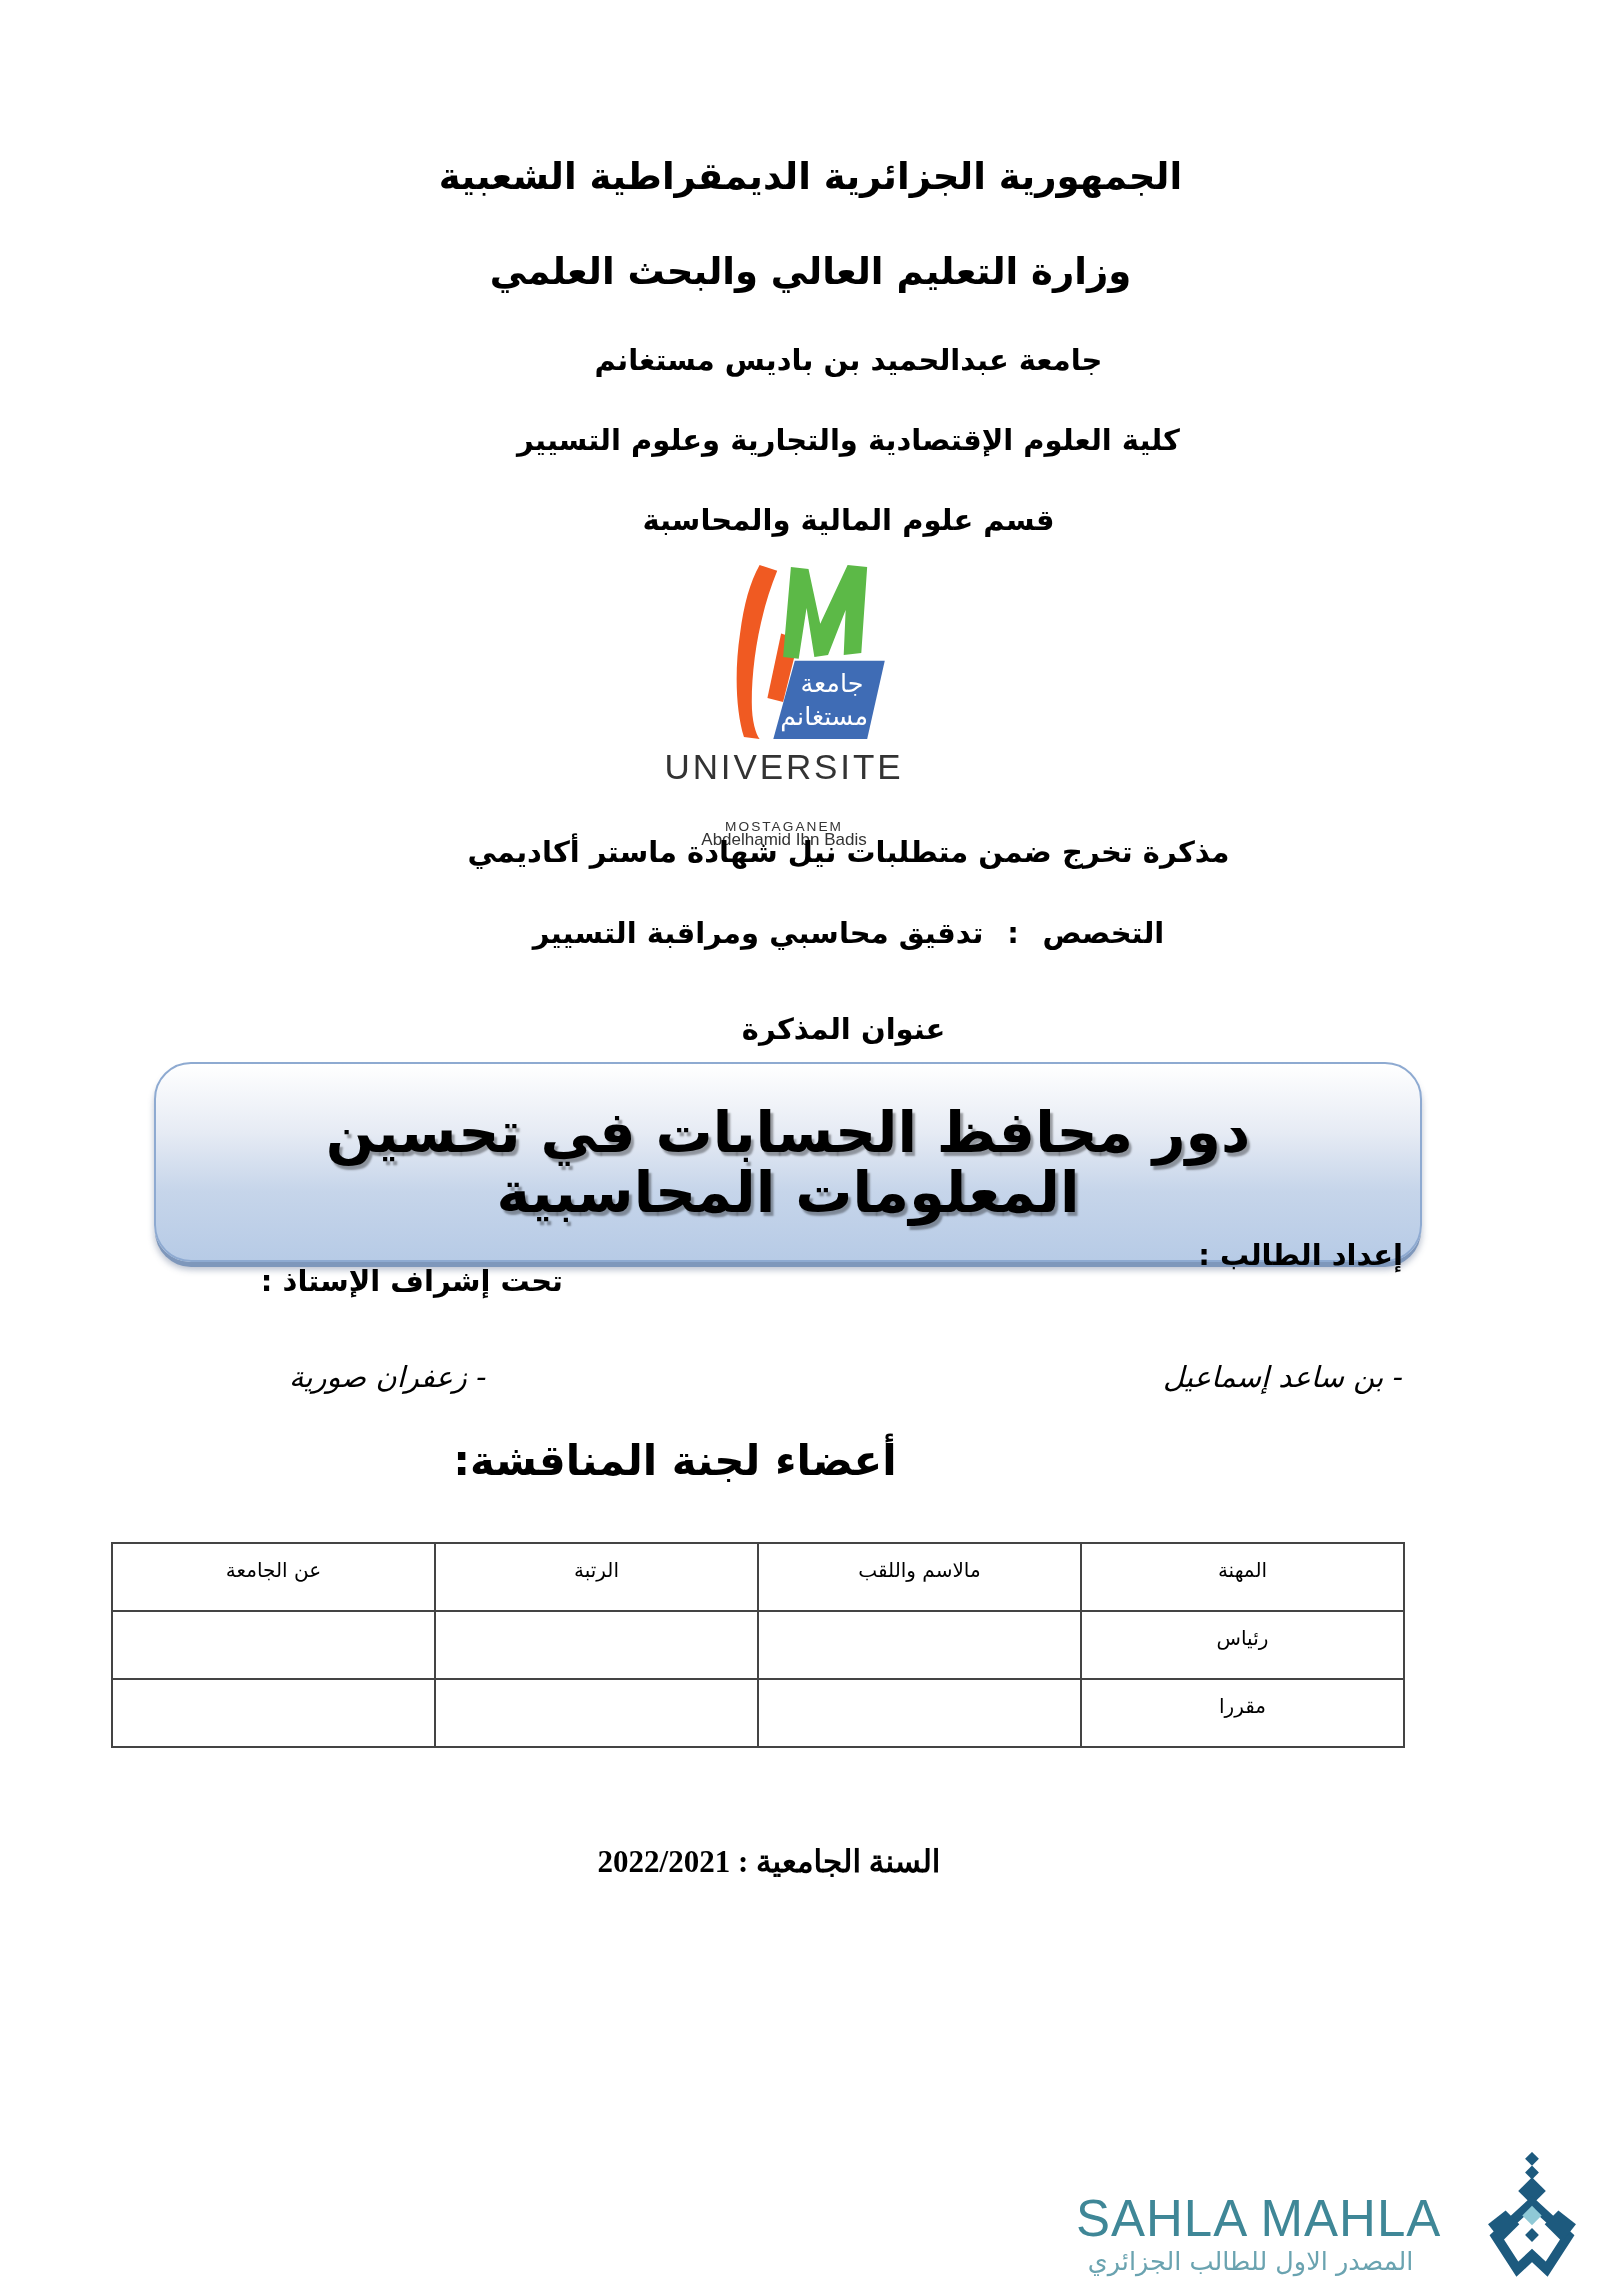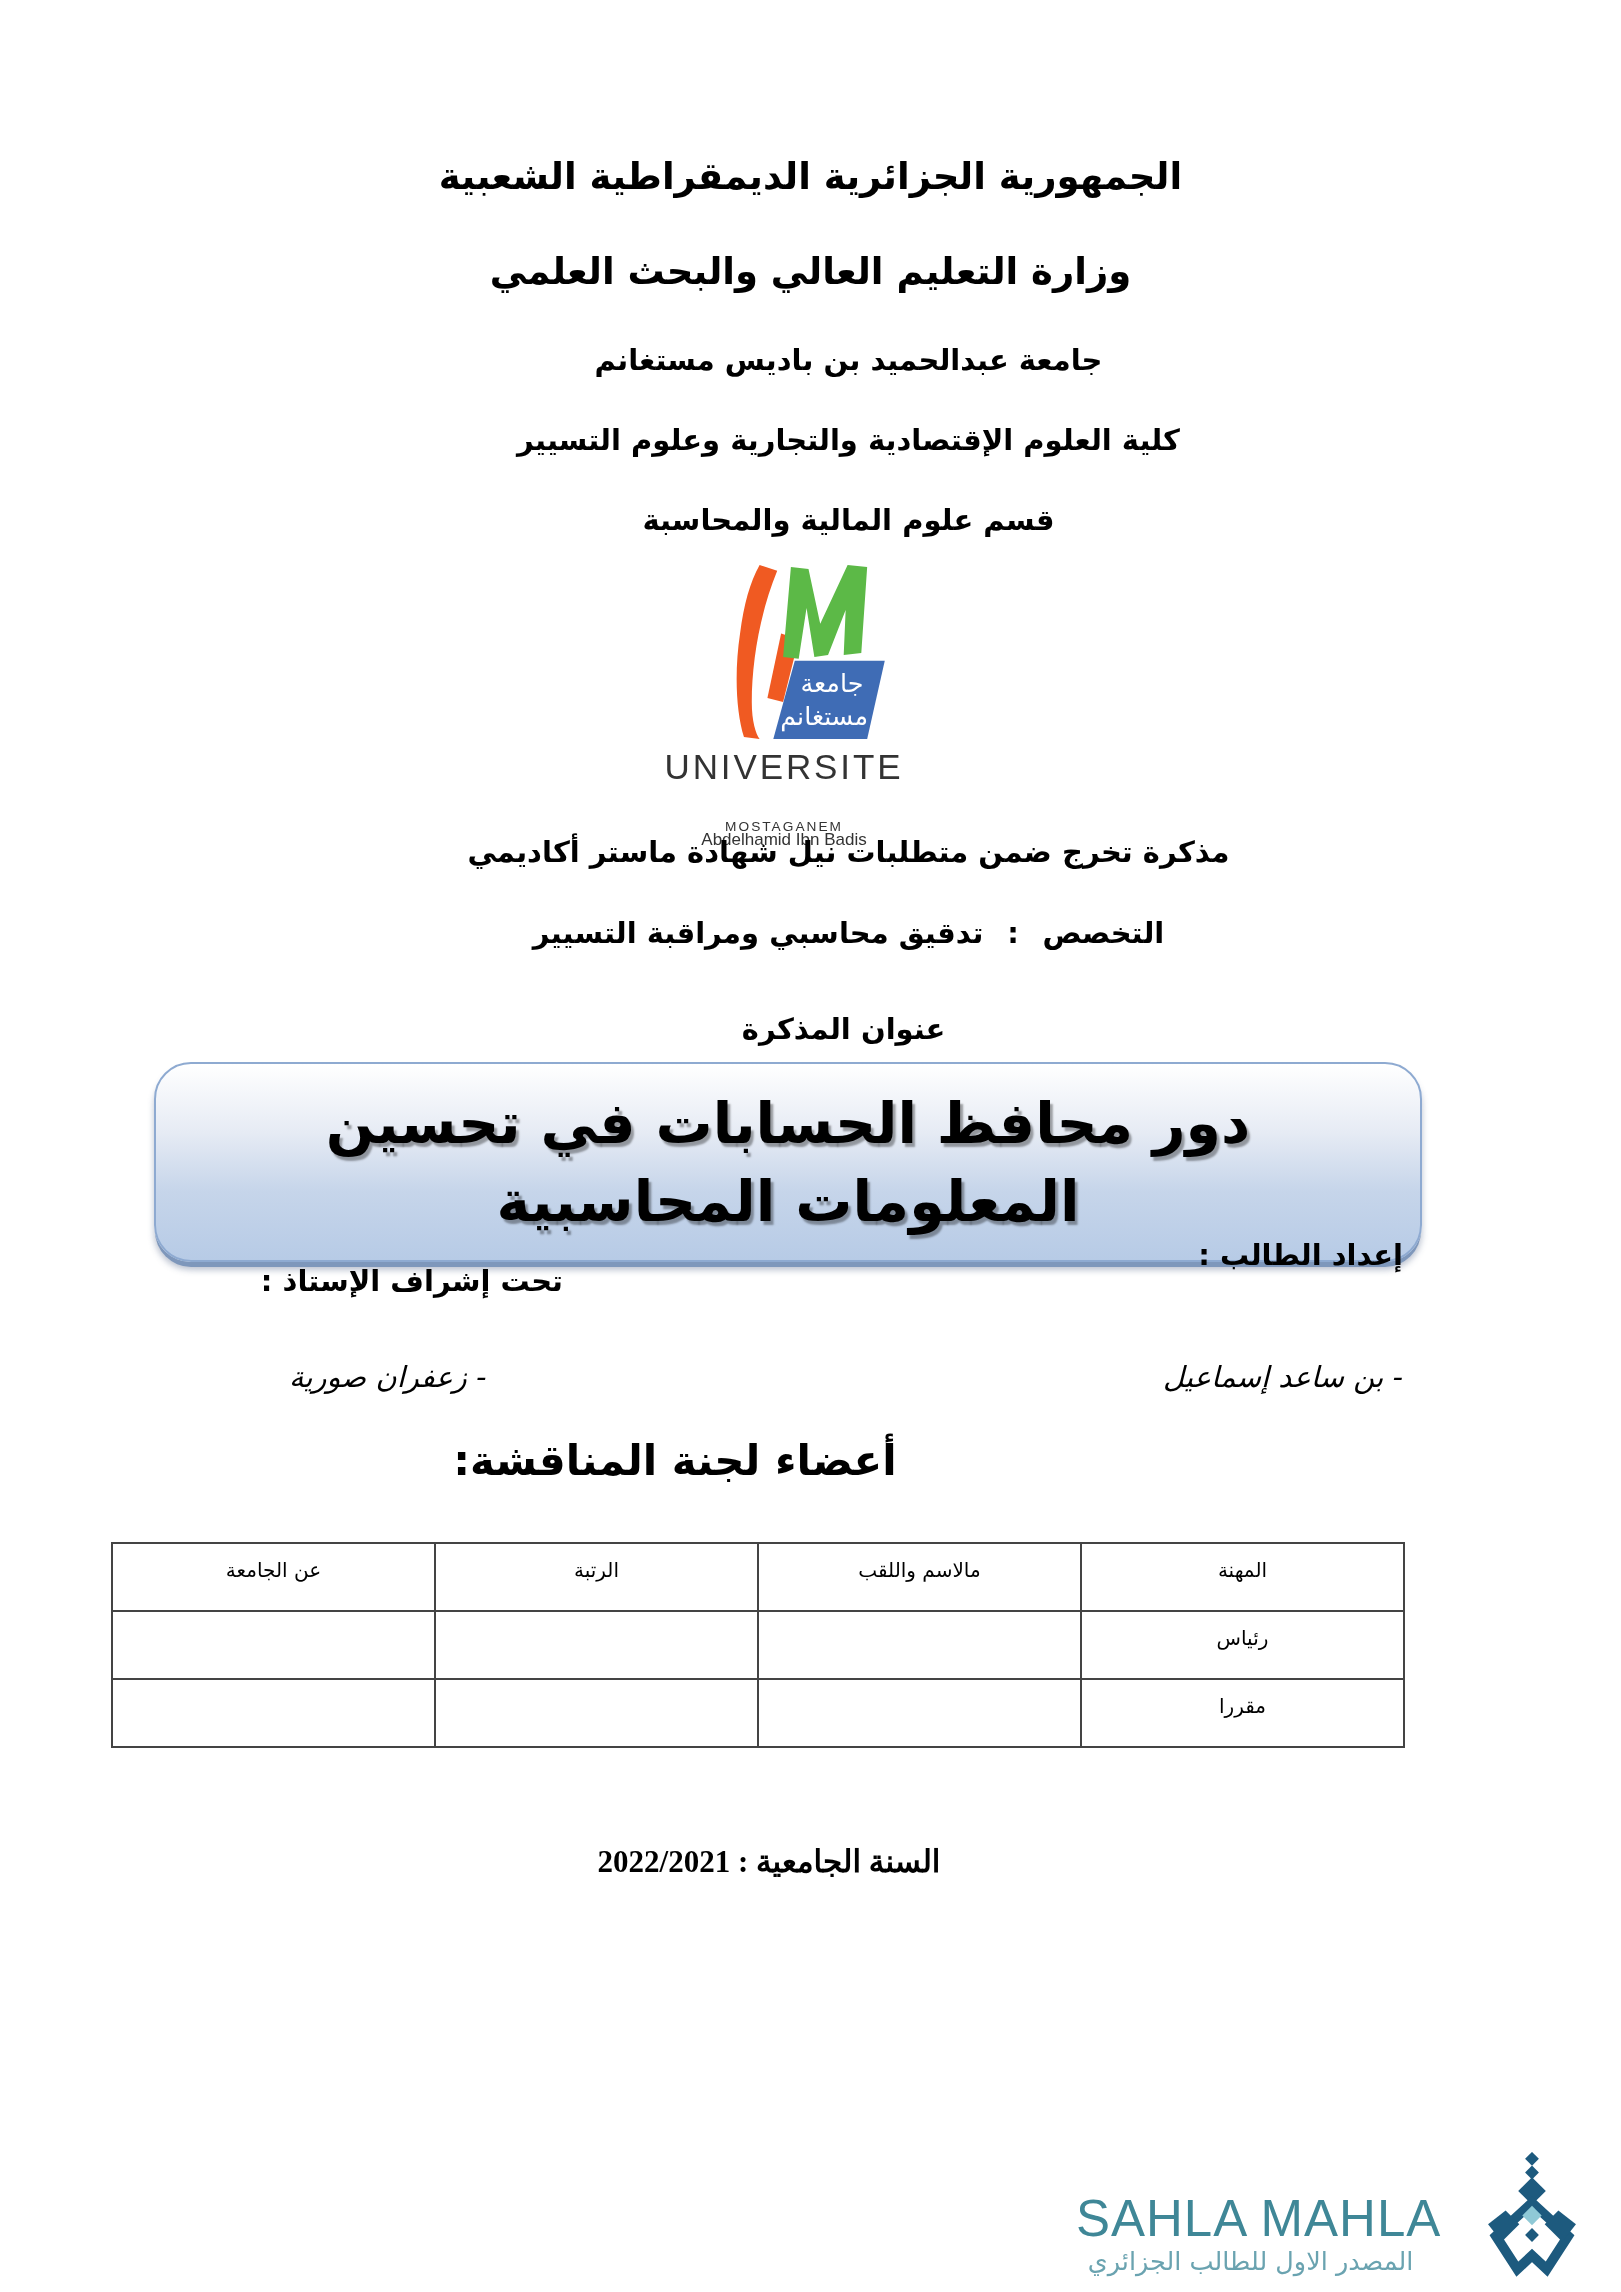--- a/index.html
+++ b/index.html
@@ -13,21 +13,21 @@
   
   .logo { position:absolute; left:730px; top:565px; width:157px; height:176px; }
   .univ-text { position:absolute; left:637px; width:294px; text-align:center; color:#333; font-family:"Liberation Sans",sans-serif; white-space:nowrap; }
 
   
   .title-box { position:absolute; left:154px; top:1062px; width:1264px; height:196px;
                border:2px solid #8eaad1; border-radius:37px;
                background:linear-gradient(to bottom,#ffffff 0%,#e6ebf4 35%,#c6d5ea 65%,#b7cbe6 100%);
                box-shadow:0 5.9px 0 -1px #7e97bb, 0 7.8px 5.9px rgba(60,80,120,0.35);
                display:flex; align-items:center; justify-content:center; text-align:center; }
-  .title-text { font-size:57px; font-weight:bold; line-height:78px; width:1078px;
+  .title-text { font-size:57px; font-weight:bold; line-height:60px; width:1078px;
                 text-shadow:2.9px 3.9px 2px rgba(0,0,0,0.35); font-family:"DejaVu Sans",sans-serif; }
 
   .label { position:absolute; font-weight:bold; font-size:29px; white-space:nowrap; }
   .name { position:absolute; font-size:29px; white-space:nowrap;font-style:italic; }
 
   .committee { position:absolute; left:0; width:1294px; text-align:center; top:1436px; font-size:42px; font-weight:bold;margin-left:28px; }
 
   table.jury { position:absolute; left:111px; top:1542px; width:1294px; border-collapse:collapse; direction:rtl; }
   table.jury td { border:2px solid #444; height:68px; width:25%; vertical-align:top; text-align:center;
                   font-size:20px; padding-top:13.7px; box-sizing:border-box; }

